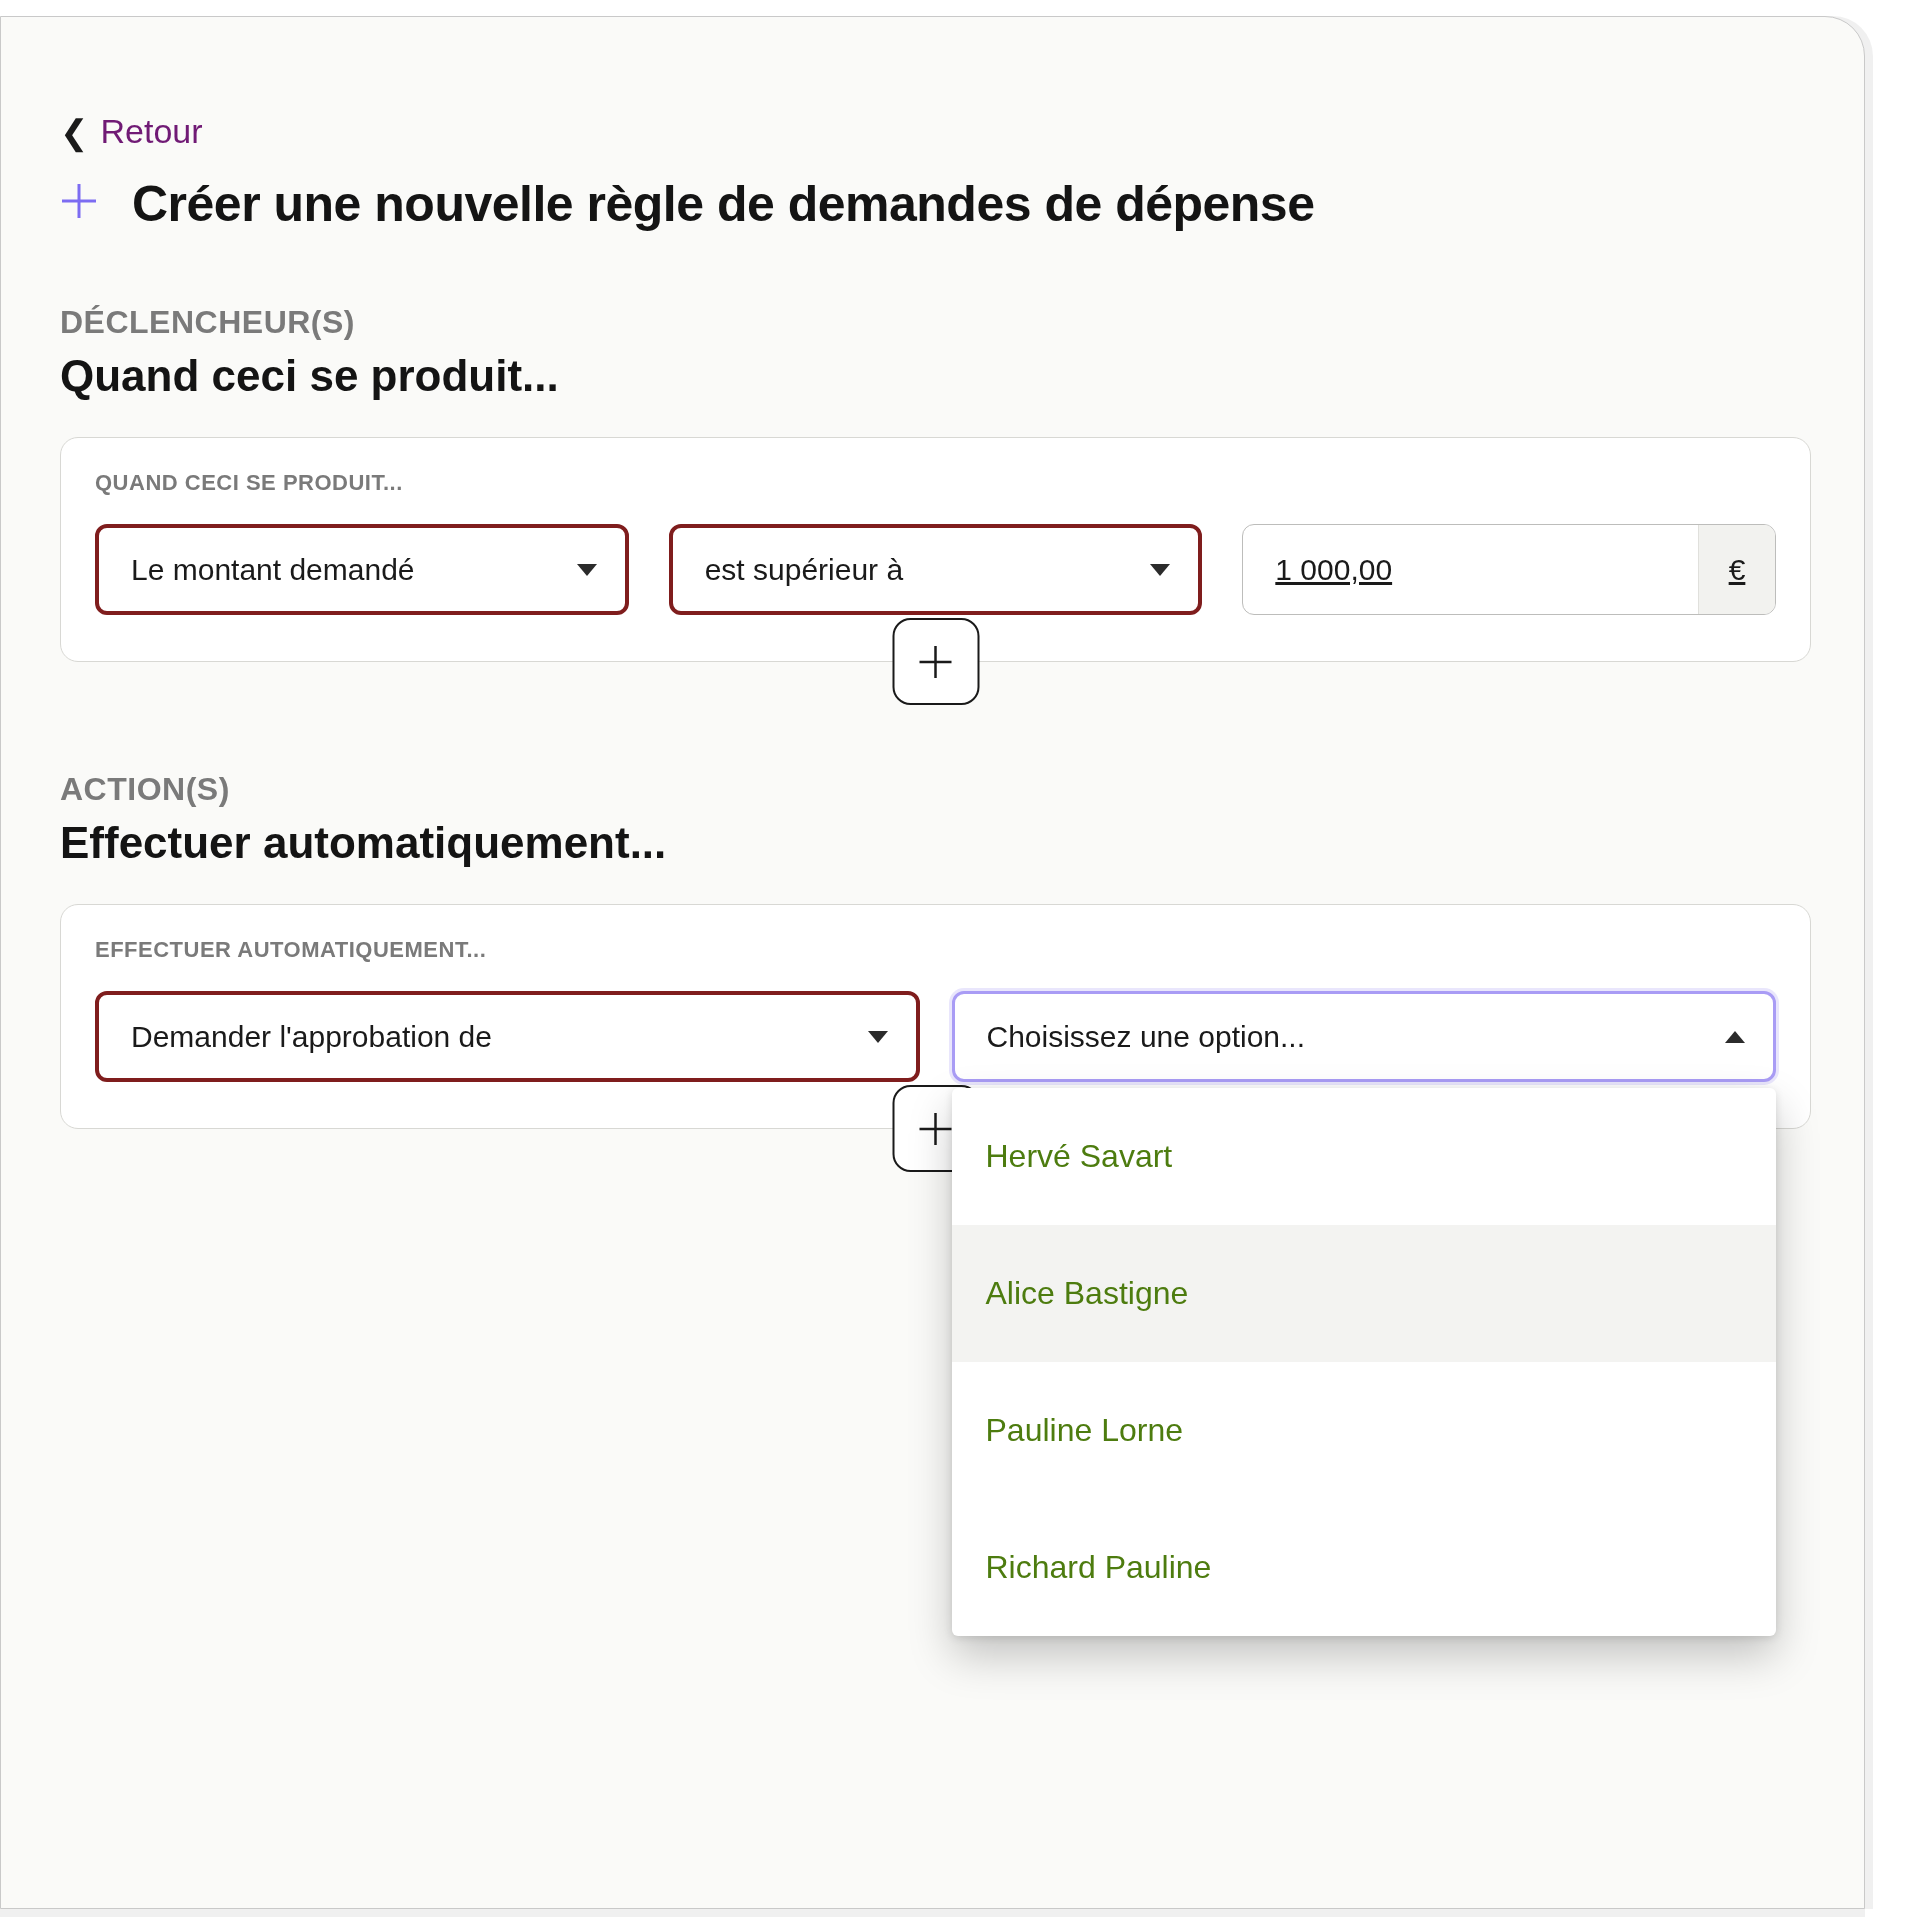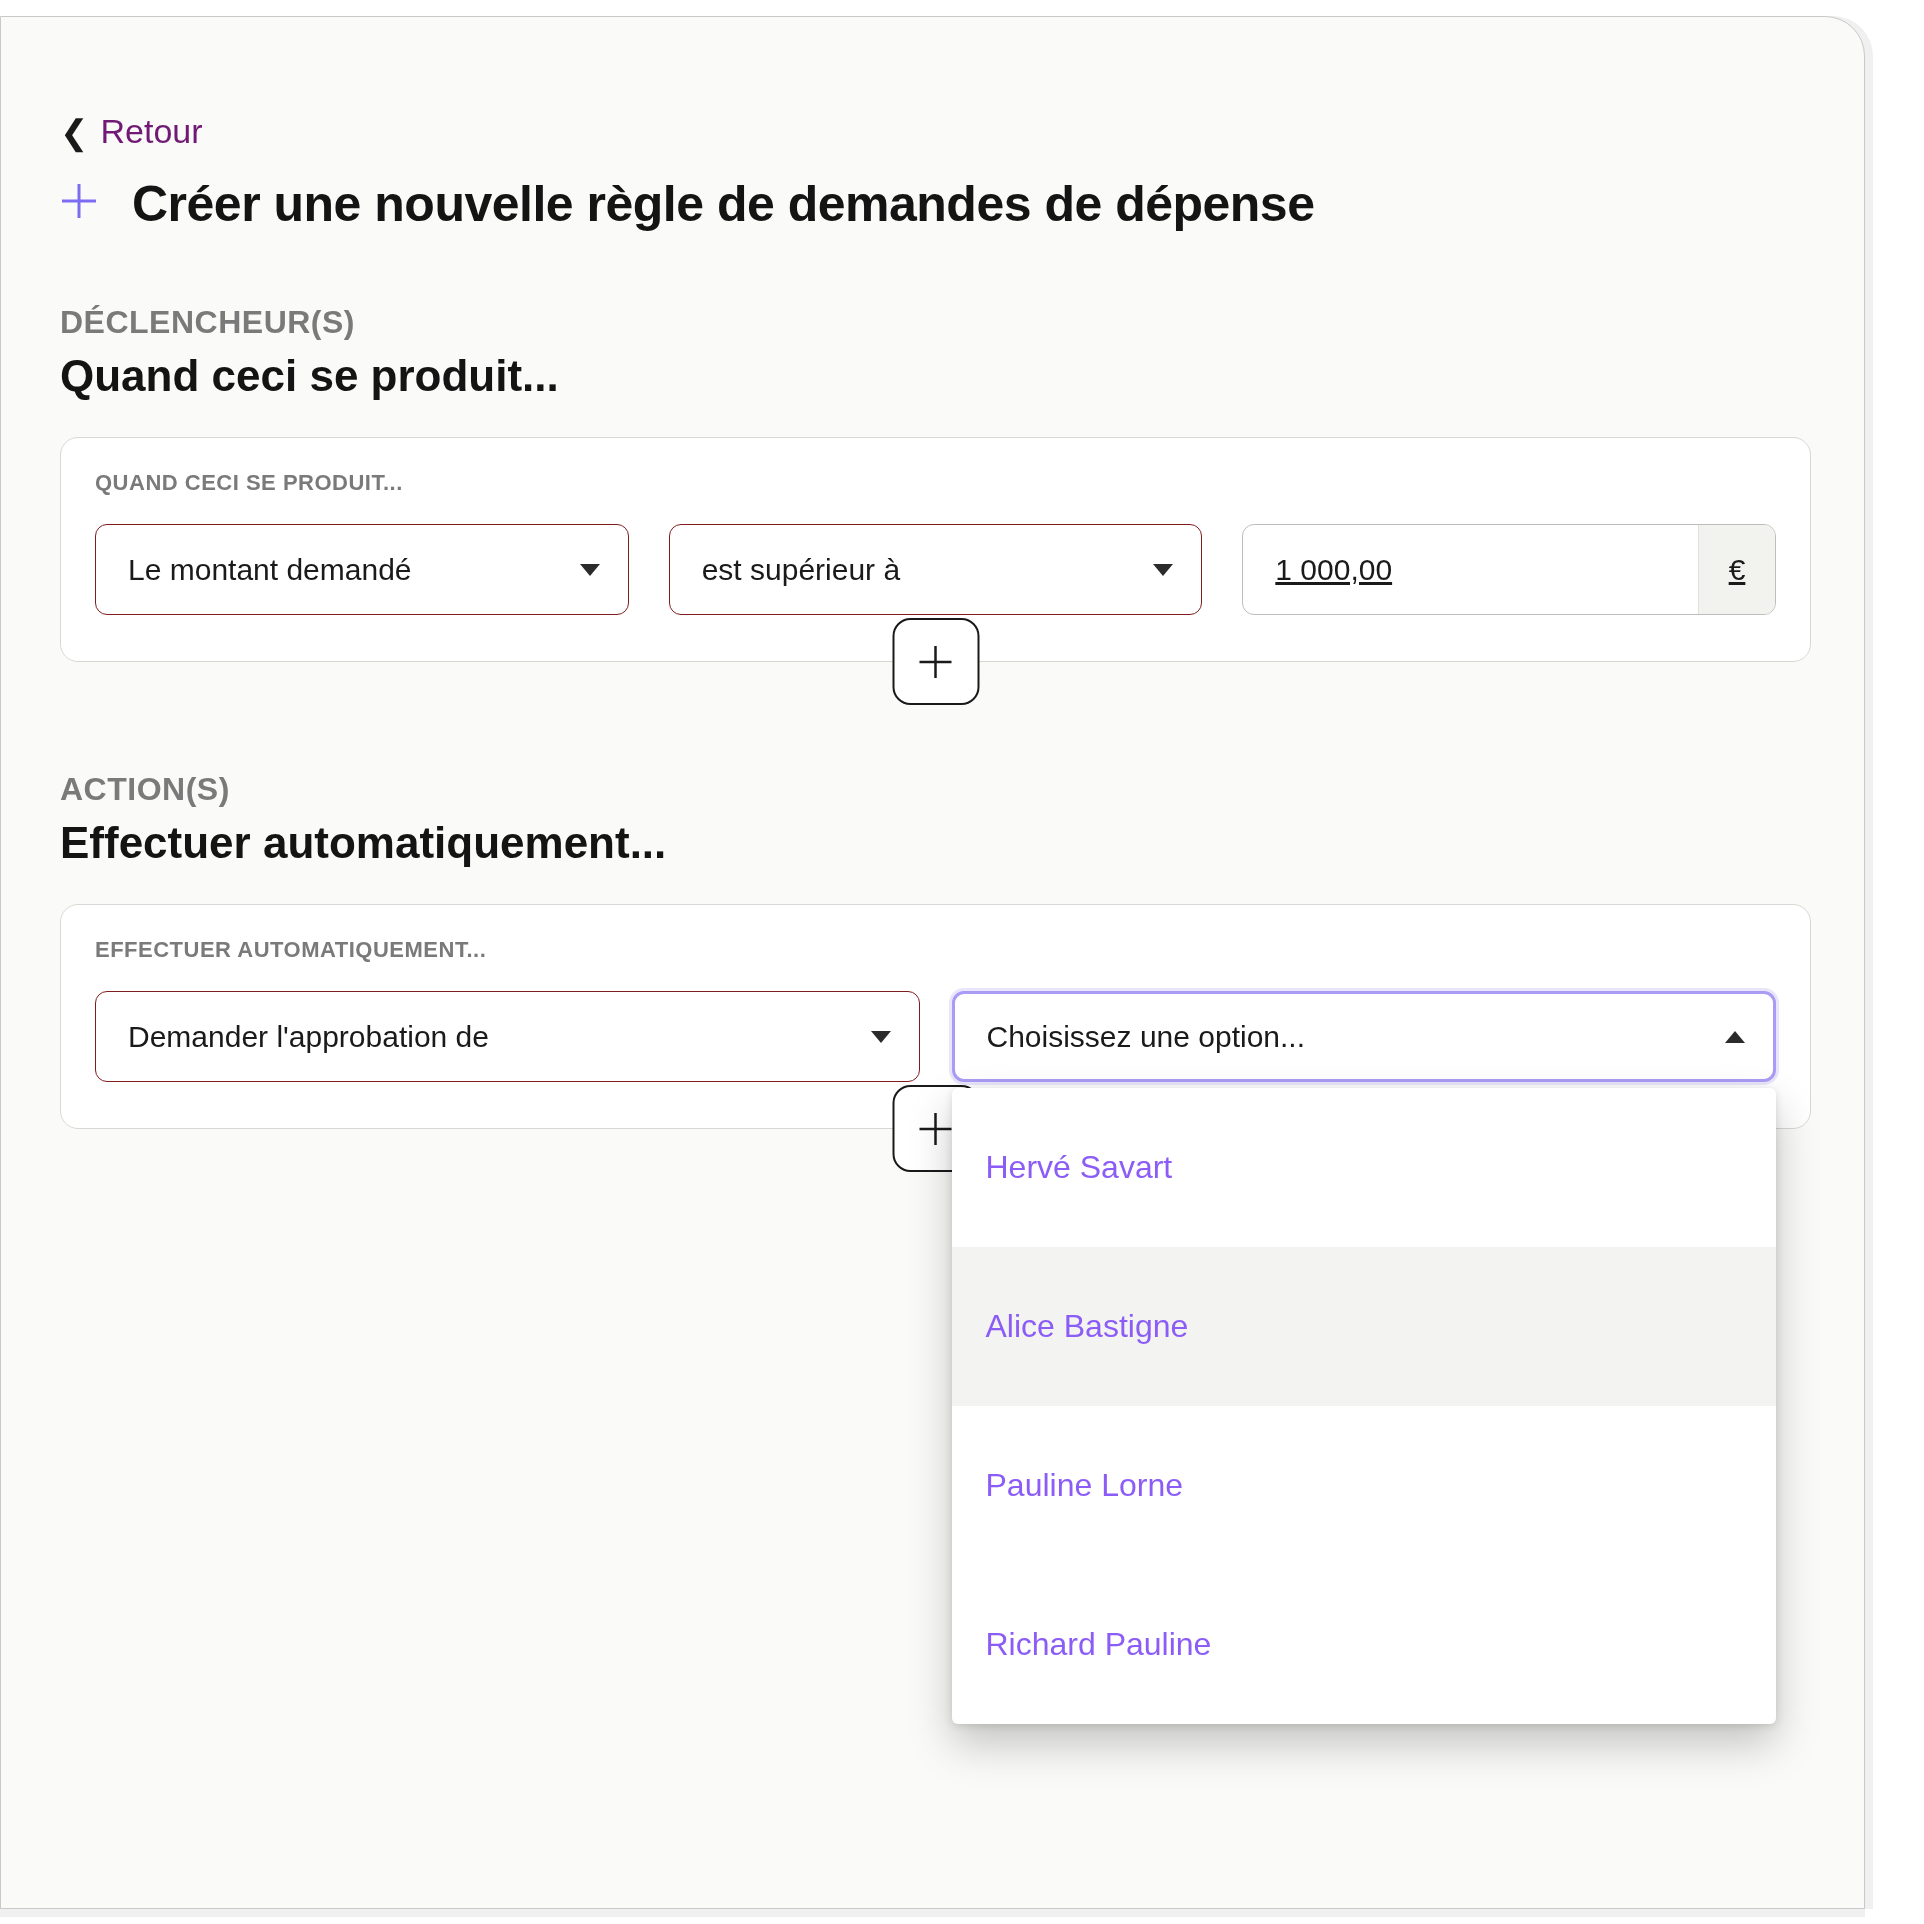--- a/index.html
+++ b/index.html
@@ -89,21 +89,21 @@
     grid-template-columns: 1fr 1fr 1fr;
     gap: 40px;
   }
   .row2 {
     display: grid;
     grid-template-columns: 1fr 1fr;
     gap: 32px;
   }
   .select {
     height: 91px;
-    border: 1px solid #7f1d1d;
+    border: 4px solid #7f1d1d;
     border-radius: 12px;
     background: #fff;
     display: flex;
     align-items: center;
     justify-content: space-between;
     padding: 0 28px 0 32px;
     font-size: 30px;
     color: #1a1a1a;
     cursor: pointer;
   }
@@ -173,26 +173,26 @@
     top: 97px;
     left: 0;
     right: 0;
     background: #fff;
     border-radius: 6px;
     box-shadow: 0 20px 44px rgba(0,0,0,0.22), 0 2px 8px rgba(0,0,0,0.12);
     z-index: 5;
     overflow: hidden;
   }
   .dropdown .opt {
-    height: 159px;
+    height: 137px;
     display: flex;
     align-items: center;
     padding: 0 34px;
     font-size: 32px;
-    color: #8b5cf6;
+    color: #4d7c0f;
     cursor: pointer;
   }
   .dropdown .opt.hover { background: #f3f3f1; }
   .select-wrap { position: relative; }
 </style>
 </head>
 <body>
 
 <div class="outer">
   <div class="window">

